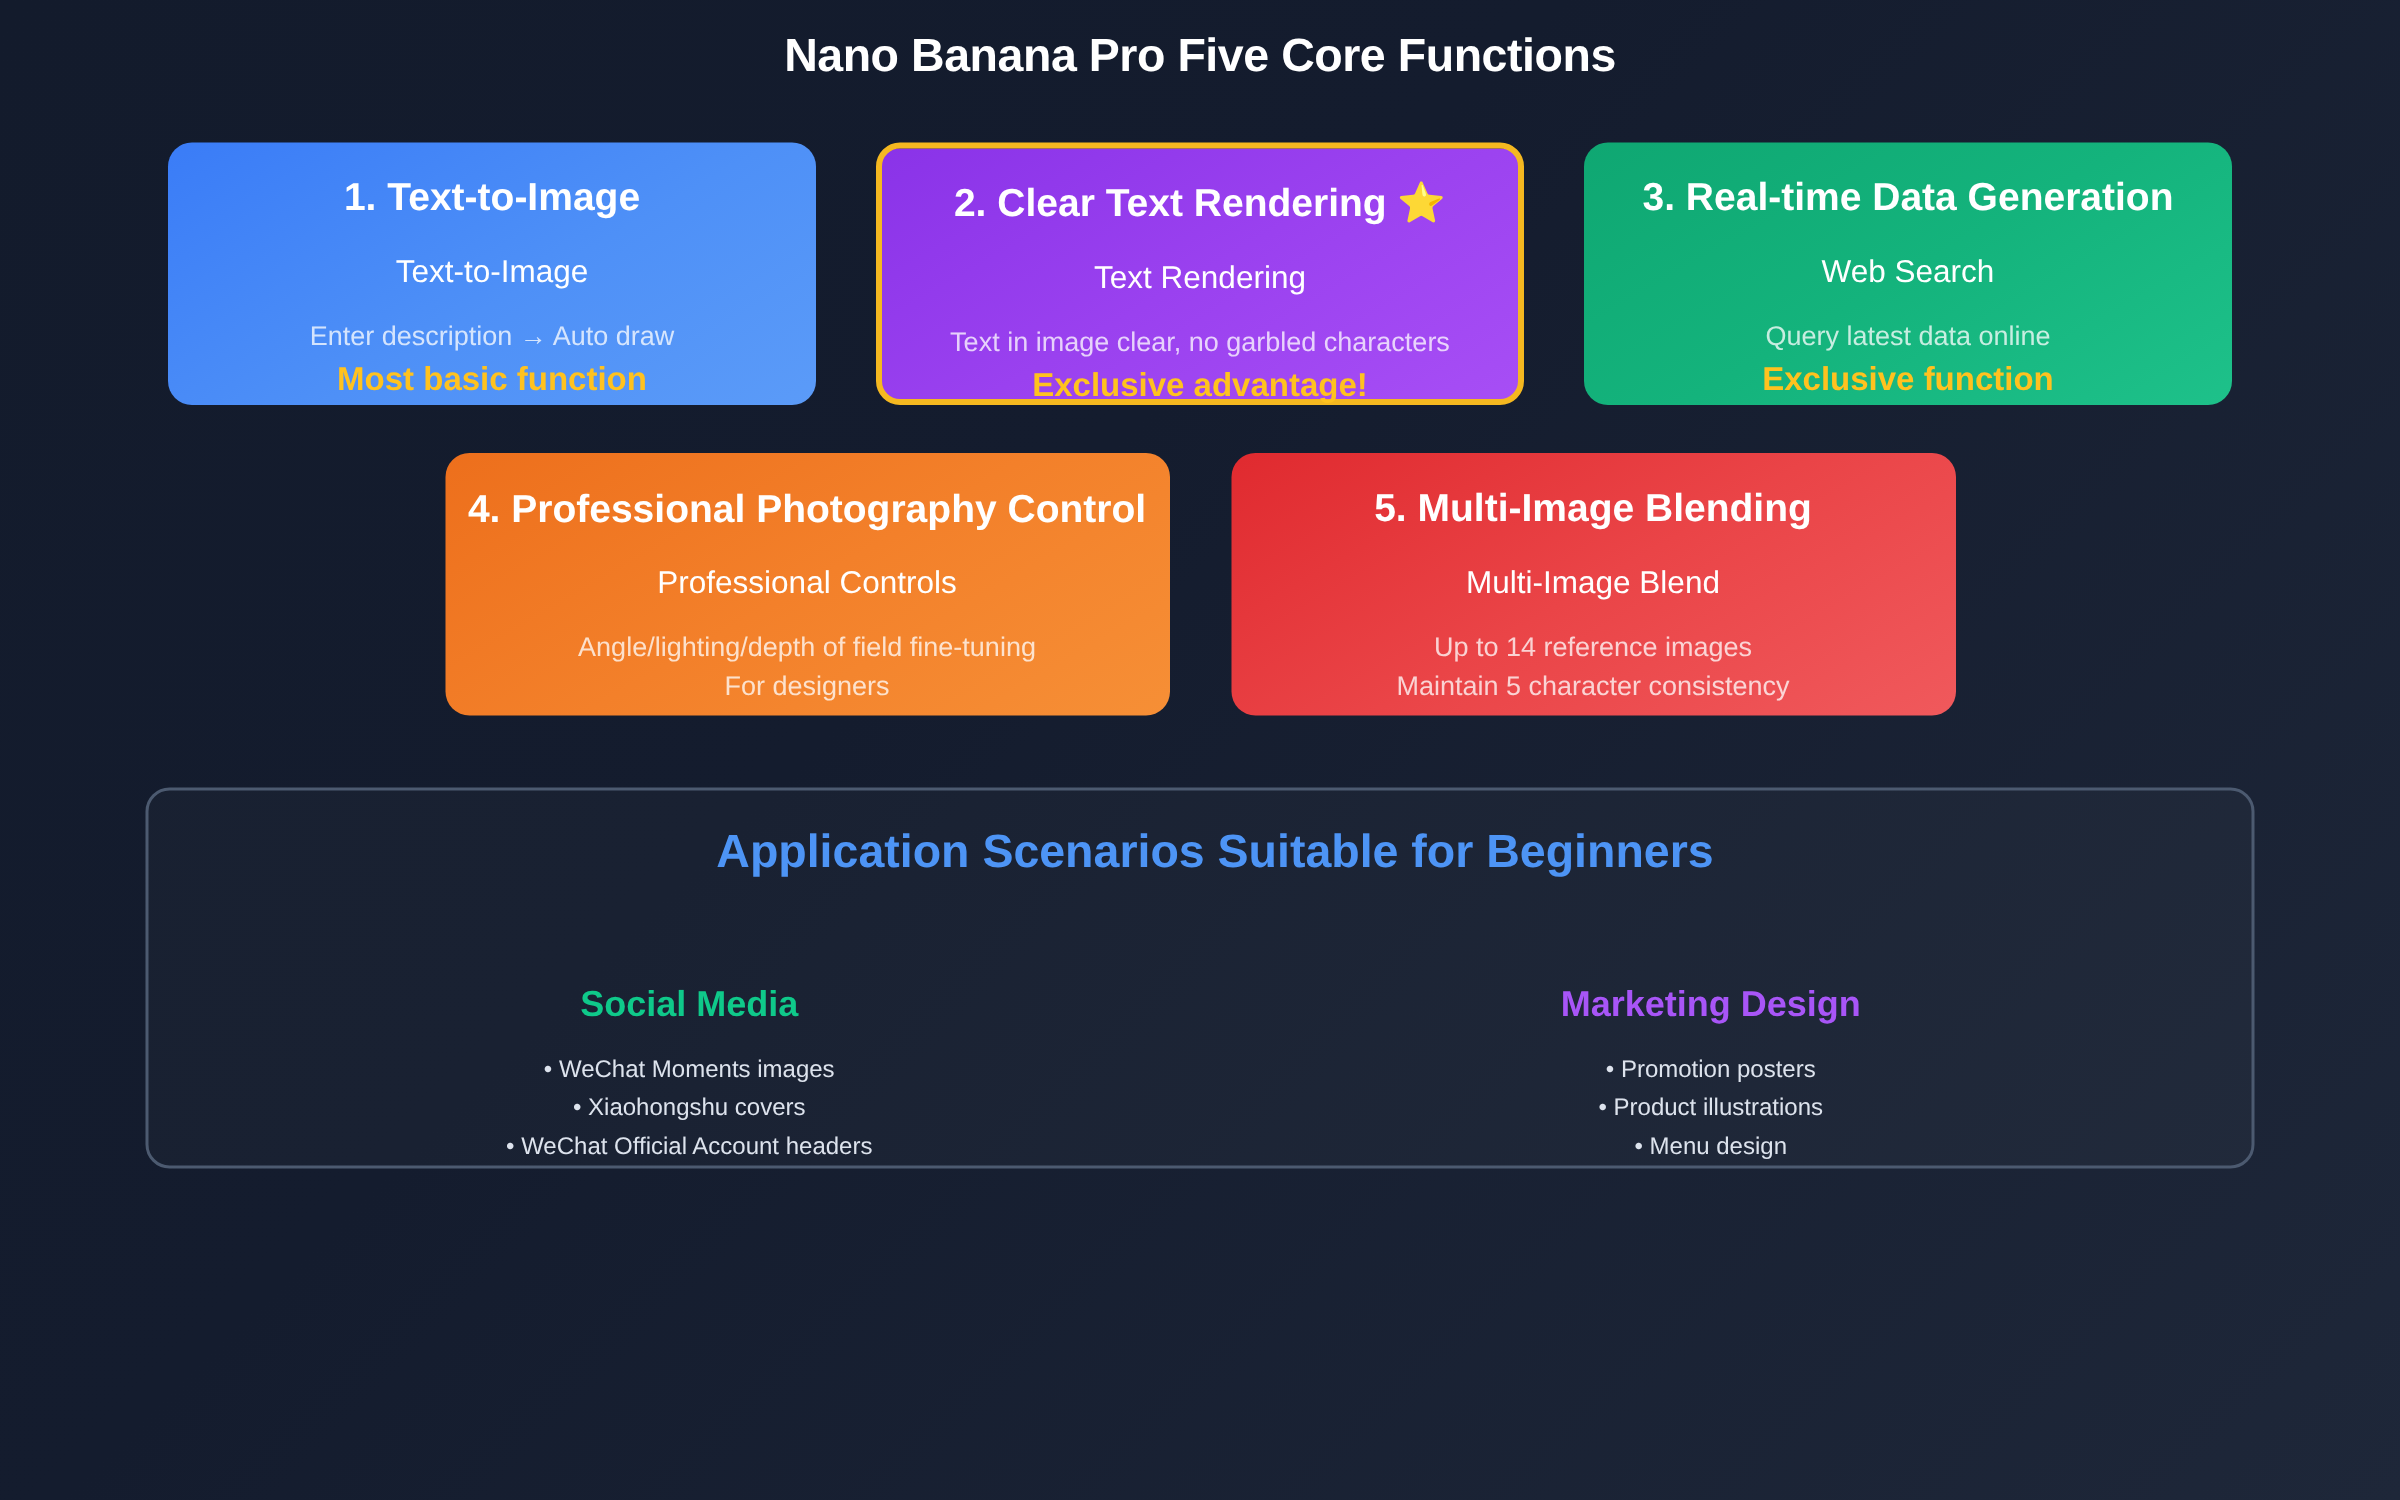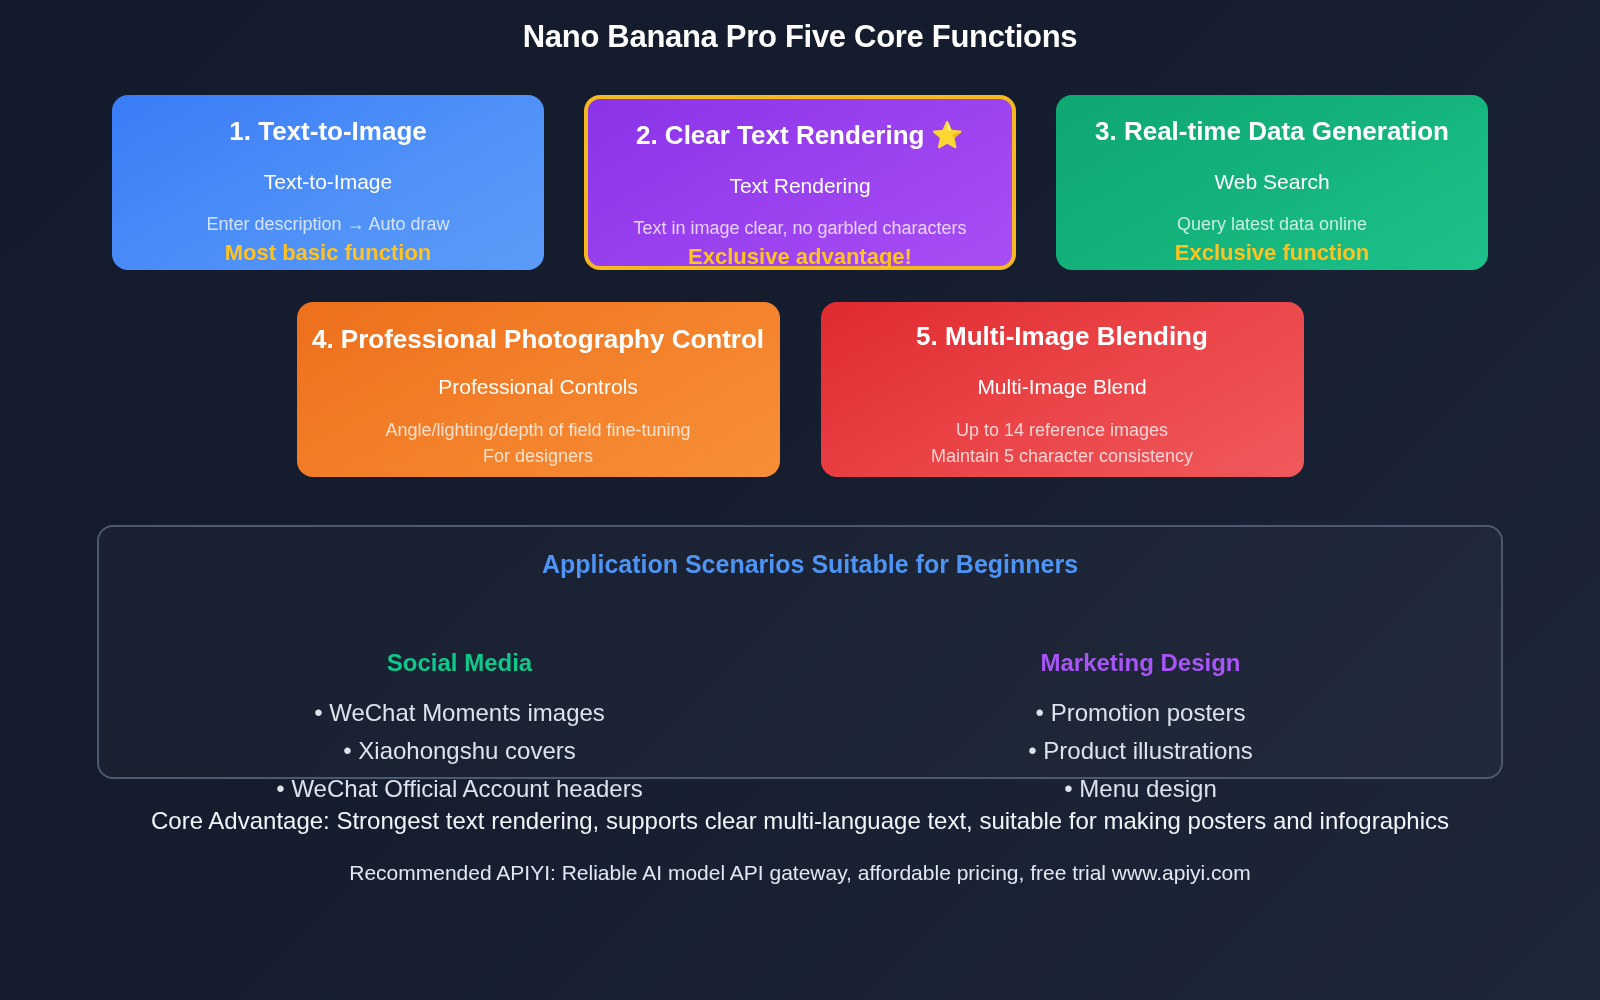--- a/index.html
+++ b/index.html
@@ -58,21 +58,21 @@
     border-radius: 16px;
     padding: 22px 18px 8px 18px;
     display: flex;
     flex-direction: column;
     align-items: center;
     justify-content: flex-start;
     position: relative;
   }
 
   .card-r1 { width: 432px; height: 175px; }
-  .card-r2 { width: 483px; height: 175px; justify-content: flex-end; }
+  .card-r2 { width: 483px; height: 175px; }
 
   .card-title {
     font-size: 26px;
     font-weight: bold;
     color: #ffffff;
     white-space: nowrap;
     line-height: 1.15;
     margin-bottom: 22px;
   }
 
@@ -148,21 +148,21 @@
     border: 2px solid #4c5a70;
     border-radius: 16px;
     background: rgba(255,255,255,0.022);
     padding: 22px 20px 18px 20px;
     display: flex;
     flex-direction: column;
     align-items: center;
   }
 
   .scenarios-title {
-    font-size: 25px;
+    font-size: 31px;
     font-weight: bold;
     color: #4d94f5;
     margin-bottom: 22px;
     text-align: center;
     line-height: 1.2;
     margin-left: 20px;
   }
 
   .scenario-cols {
     display: flex;
@@ -181,21 +181,21 @@
   .scenario-head {
     font-size: 24px;
     font-weight: bold;
     margin-bottom: 16px;
     line-height: 1.2;
     white-space: nowrap;
     margin-top: 48px;
   }
 
   .scenario-item {
-    font-size: 24px;
+    font-size: 16px;
     color: #dde3ed;
     line-height: 1.6;
     white-space: nowrap;
     text-align: center;
   }
 
   
   .footer {
     margin-top: 26px;
     display: flex;
@@ -288,18 +288,14 @@
         <div class="scenario-head" style="color:#a855f7">Marketing Design</div>
         <div class="scenario-item">• Promotion posters</div>
         <div class="scenario-item">• Product illustrations</div>
         <div class="scenario-item">• Menu design</div>
       </div>
 
 
     </div>
   </div>
 
-  <div class="footer">
-    <div class="footer-line-1">Core Advantage: Strongest text rendering, supports clear multi-language text, suitable for making posters and infographics</div>
-    <div class="footer-line-2">Recommended APIYI: Reliable AI model API gateway, affordable pricing, free trial www.apiyi.com</div>
-  </div>
 
 </div>
 
 </body></html>

